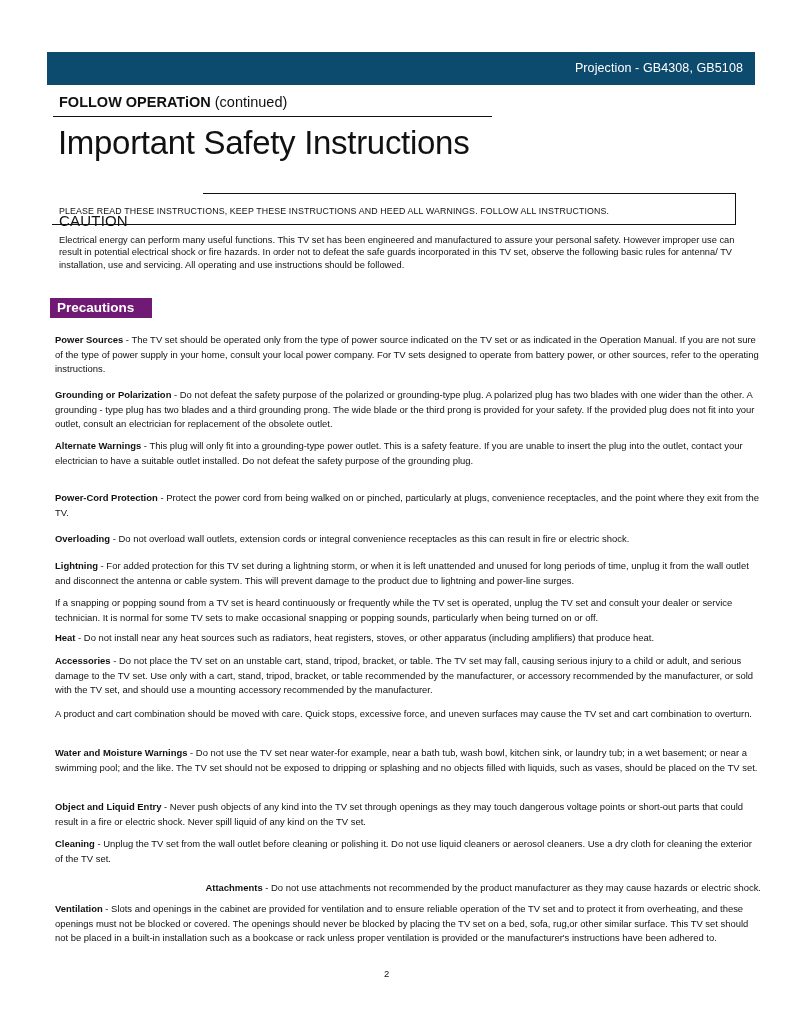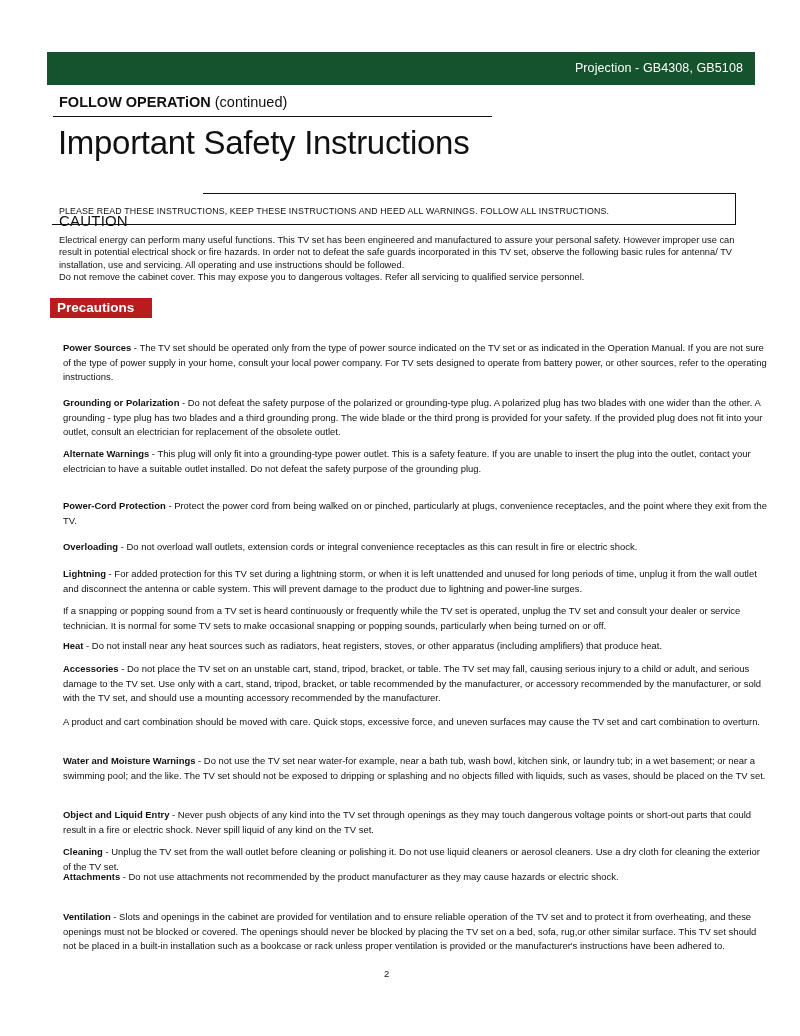--- a/index.html
+++ b/index.html
@@ -14,21 +14,21 @@
       font-family: "Liberation Sans", sans-serif;
       color: #111111;
       overflow: hidden;
     }
     .header-bar {
       position: absolute;
       left: 47px;
       top: 52px;
       width: 708px;
       height: 33px;
-      background: #14532d;
+      background: #0c4a6e;
     }
     .header-bar .model-text {
       position: absolute;
       right: 12px;
       top: 9px;
       color: #ffffff;
       font-size: 12.5px;
       letter-spacing: 0.1px;
     }
     .section-heading {
@@ -102,35 +102,35 @@
     }
     .intro p {
       margin: 0;
     }
     .precautions-badge {
       position: absolute;
       left: 50px;
       top: 298px;
       width: 102px;
       height: 20px;
-      background: #b91c1c;
+      background: #701a75;
       color: #ffffff;
       font-weight: bold;
       font-size: 13.5px;
       box-sizing: border-box;
       padding-left: 7px;
       line-height: 20px;
     }
     .item {
       position: absolute;
       left: 51px;
       width: 706px;
       font-size: 9.45px;
       line-height: 14.7px;
-      margin: 12px;
+      margin: 4px;
     }
     .item .term {
       font-weight: bold;
     }
     .page-number {
       position: absolute;
       left: 384px;
       top: 968px;
       font-size: 9.5px;
     }
@@ -149,21 +149,20 @@
 
 <h1 class="page-title">Important Safety Instructions</h1>
 
 <div class="caution-box"></div>
 <div class="caution-box-top"></div>
 <div class="caution-label">CAUTION</div>
 <div class="caution-text">PLEASE READ THESE INSTRUCTIONS, KEEP THESE INSTRUCTIONS AND HEED ALL WARNINGS. FOLLOW ALL INSTRUCTIONS.</div>
 
 <div class="intro">
   <p>Electrical energy can perform many useful functions. This TV set has been engineered and manufactured to assure your personal safety. However improper use can result in potential electrical shock or fire hazards. In order not to defeat the safe guards incorporated in this TV set, observe the following basic rules for antenna/ TV installation, use and servicing. All operating and use instructions should be followed.</p>
-  <p>Do not remove the cabinet cover. This may expose you to dangerous voltages. Refer all servicing to qualified service personnel.</p>
 </div>
 
 <div class="precautions-badge">Precautions</div>
 
 <p class="item" style="top:329px;"><span class="term">Power Sources</span><span> - The TV set should be operated only from the type of power source indicated on the TV set or as indicated in the Operation Manual. If you are not sure of the type of power supply in your home, consult your local power company. For TV sets designed to operate from battery power, or other sources, refer to the operating instructions.</span></p>
 
 <p class="item" style="top:384px;"><span class="term">Grounding or Polarization</span><span> - Do not defeat the safety purpose of the polarized or grounding-type plug. A polarized plug has two blades with one wider than the other. A grounding - type plug has two blades and a third grounding prong. The wide blade or the third prong is provided for your safety. If the provided plug does not fit into your outlet, consult an electrician for replacement of the obsolete outlet.</span></p>
 
 <p class="item" style="top:435px;"><span class="term">Alternate Warnings</span><span> - This plug will only fit into a grounding-type power outlet. This is a safety feature. If you are unable to insert the plug into the outlet, contact your electrician to have a suitable outlet installed. Do not defeat the safety purpose of the grounding plug.</span></p>
 
@@ -180,17 +179,17 @@
 <p class="item" style="top:650px;"><span class="term">Accessories</span><span> - Do not place the TV set on an unstable cart, stand, tripod, bracket, or table. The TV set may fall, causing serious injury to a child or adult, and serious damage to the TV set. Use only with a cart, stand, tripod, bracket, or table recommended by the manufacturer, or accessory recommended by the manufacturer, or sold with the TV set, and should use a mounting accessory recommended by the manufacturer.</span></p>
 
 <p class="item" style="top:703px;"><span>A product and cart combination should be moved with care. Quick stops, excessive force, and uneven surfaces may cause the TV set and cart combination to overturn.</span></p>
 
 <p class="item" style="top:742px;"><span class="term">Water and Moisture Warnings</span><span> - Do not use the TV set near water-for example, near a bath tub, wash bowl, kitchen sink, or laundry tub; in a wet basement; or near a swimming pool; and the like. The TV set should not be exposed to dripping or splashing and no objects filled with liquids, such as vases, should be placed on the TV set.</span></p>
 
 <p class="item" style="top:796px;"><span class="term">Object and Liquid Entry</span><span> - Never push objects of any kind into the TV set through openings as they may touch dangerous voltage points or short-out parts that could result in a fire or electric shock. Never spill liquid of any kind on the TV set.</span></p>
 
 <p class="item" style="top:833px;"><span class="term">Cleaning</span><span> - Unplug the TV set from the wall outlet before cleaning or polishing it. Do not use liquid cleaners or aerosol cleaners. Use a dry cloth for cleaning the exterior of the TV set.</span></p>
 
-<p class="item" style="top:858px;"><span class="term">Attachments</span><span> - Do not use attachments not recommended by the product manufacturer as they may cause hazards or electric shock.</span></p>
+<p class="item" style="top:877px;text-align:right;"><span class="term">Attachments</span><span> - Do not use attachments not recommended by the product manufacturer as they may cause hazards or electric shock.</span></p>
 
 <p class="item" style="top:898px;"><span class="term">Ventilation</span><span> - Slots and openings in the cabinet are provided for ventilation and to ensure reliable operation of the TV set and to protect it from overheating, and these openings must not be blocked or covered. The openings should never be blocked by placing the TV set on a bed, sofa, rug,or other similar surface. This TV set should not be placed in a built-in installation such as a bookcase or rack unless proper ventilation is provided or the manufacturer's instructions have been adhered to.</span></p>
 
 <div class="page-number">2</div>
 
 </body></html>

